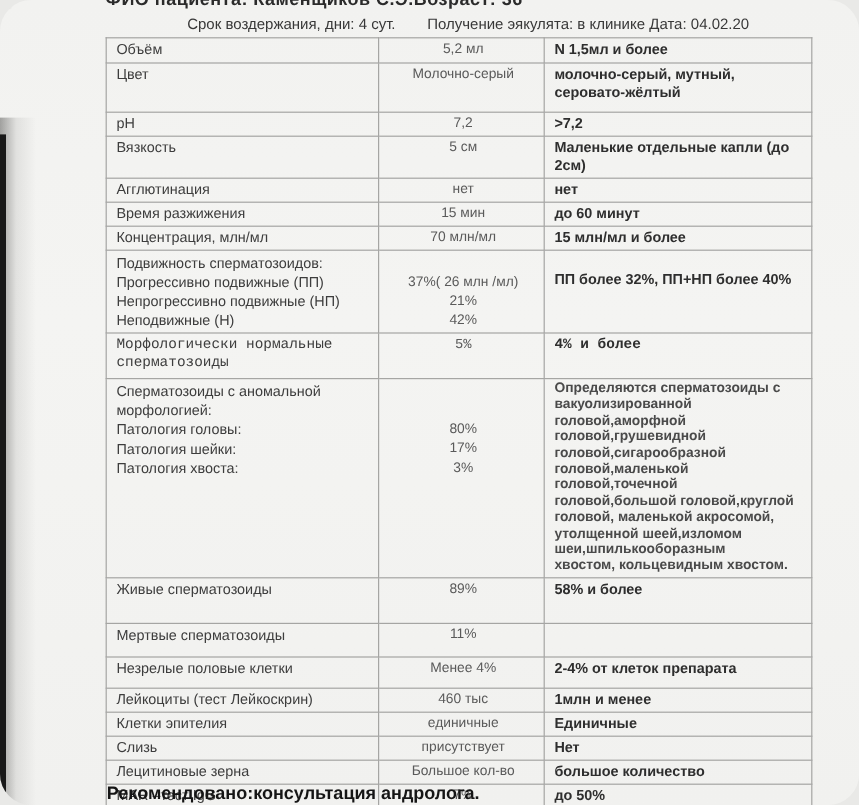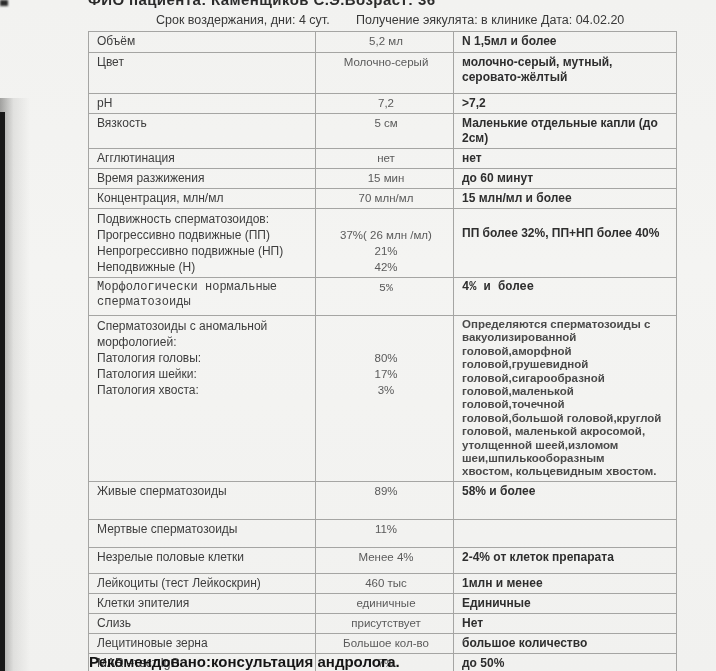--- a/index.html
+++ b/index.html
@@ -6,20 +6,21 @@
   body {
     width:716px; height:671px;
     font-family:"Liberation Sans", sans-serif;
     background:#e9e9e7;
   }
   .page {
     position:relative; width:716px; height:671px;
     background:linear-gradient(180deg,#f2f2f0 0%,#f4f4f2 40%,#f1f1ef 100%);
     overflow:hidden;
     color:#333;
+    border-radius:26px;
   }
   
   .left-shadow {
     position:absolute; left:0; top:98px; width:30px; height:573px;
     background:linear-gradient(90deg, rgba(60,60,58,0.45) 0%, rgba(120,120,118,0.15) 45%, rgba(0,0,0,0) 100%);
     pointer-events:none;
   }
   .left-strip {
     position:absolute; left:0; top:112px; width:5px; height:559px;
     background:#181818; filter:blur(0.5px);

